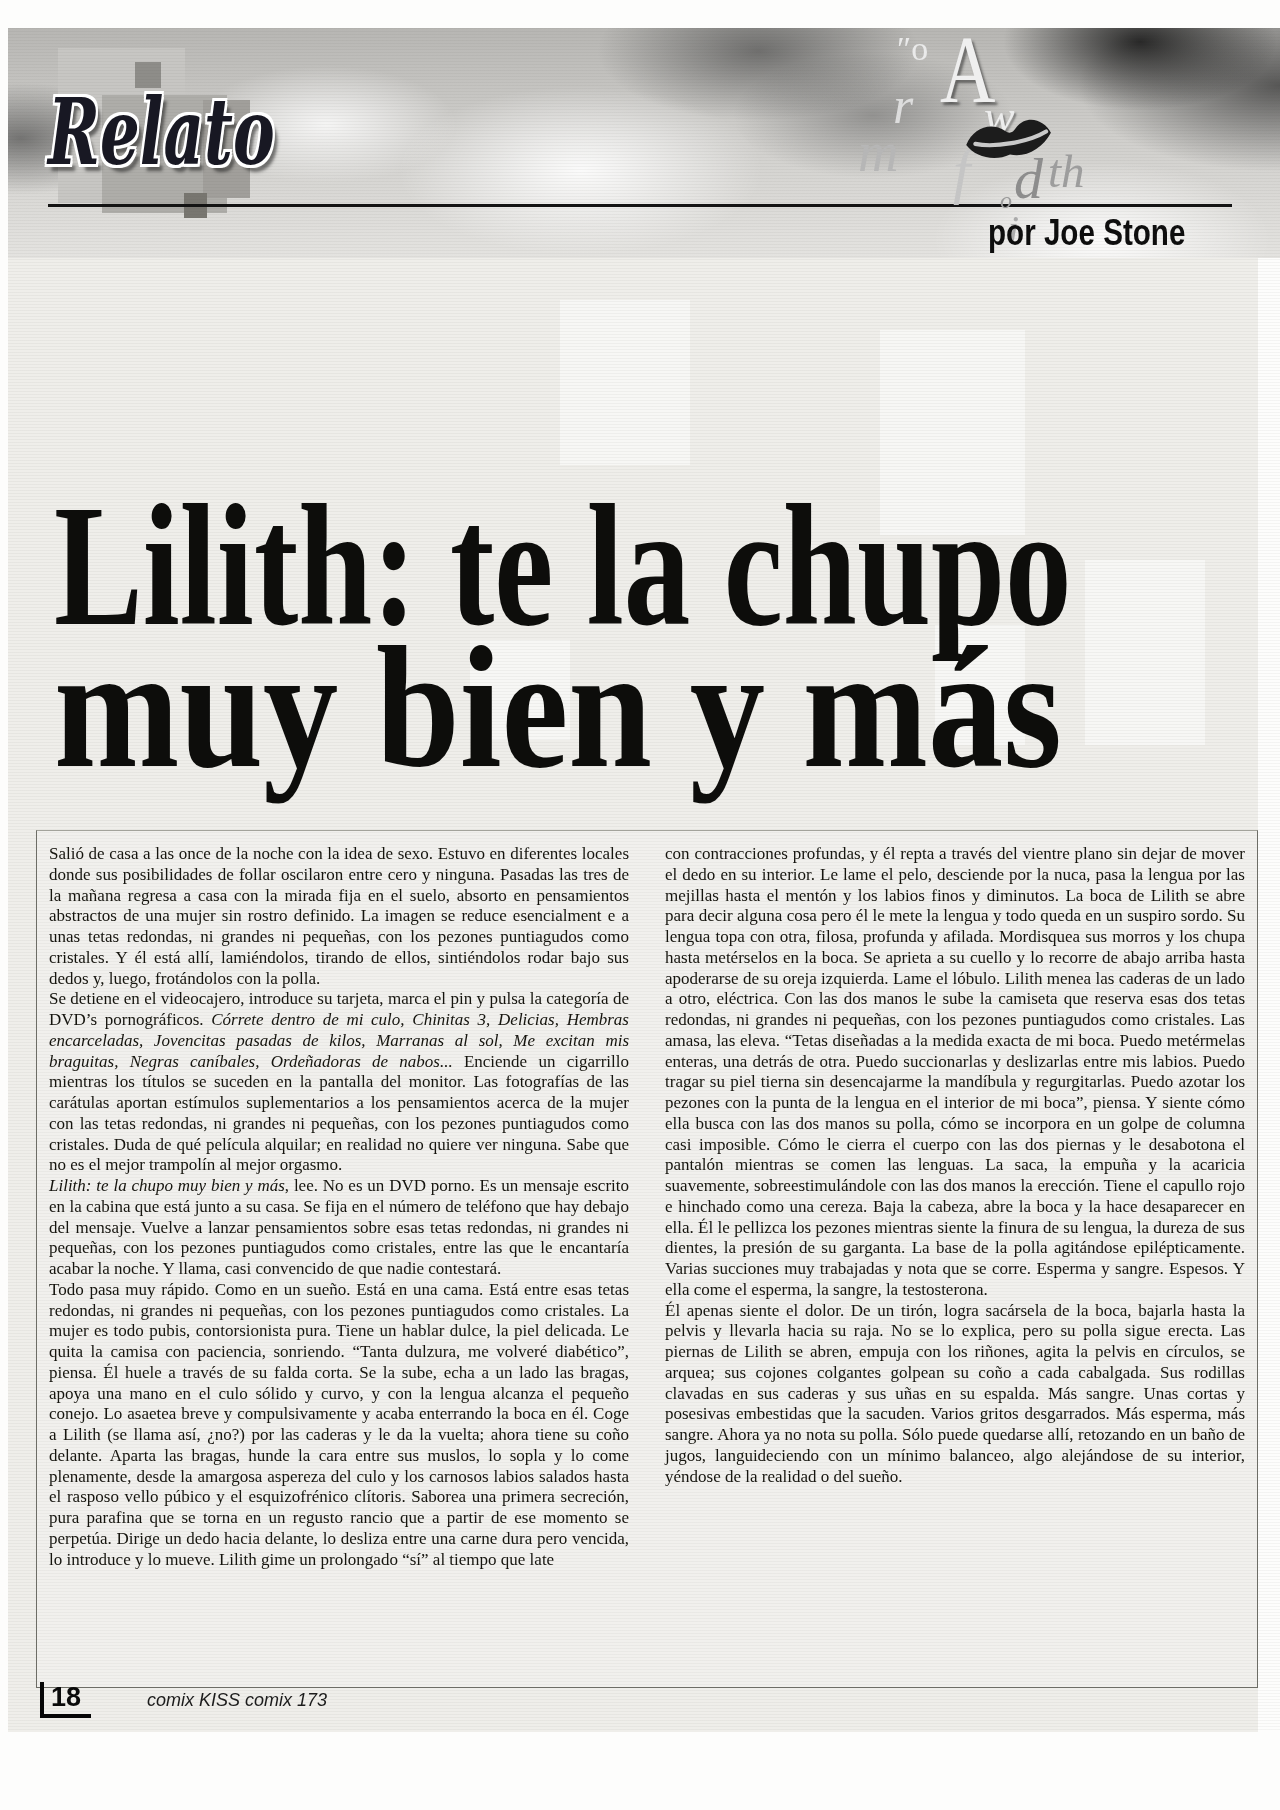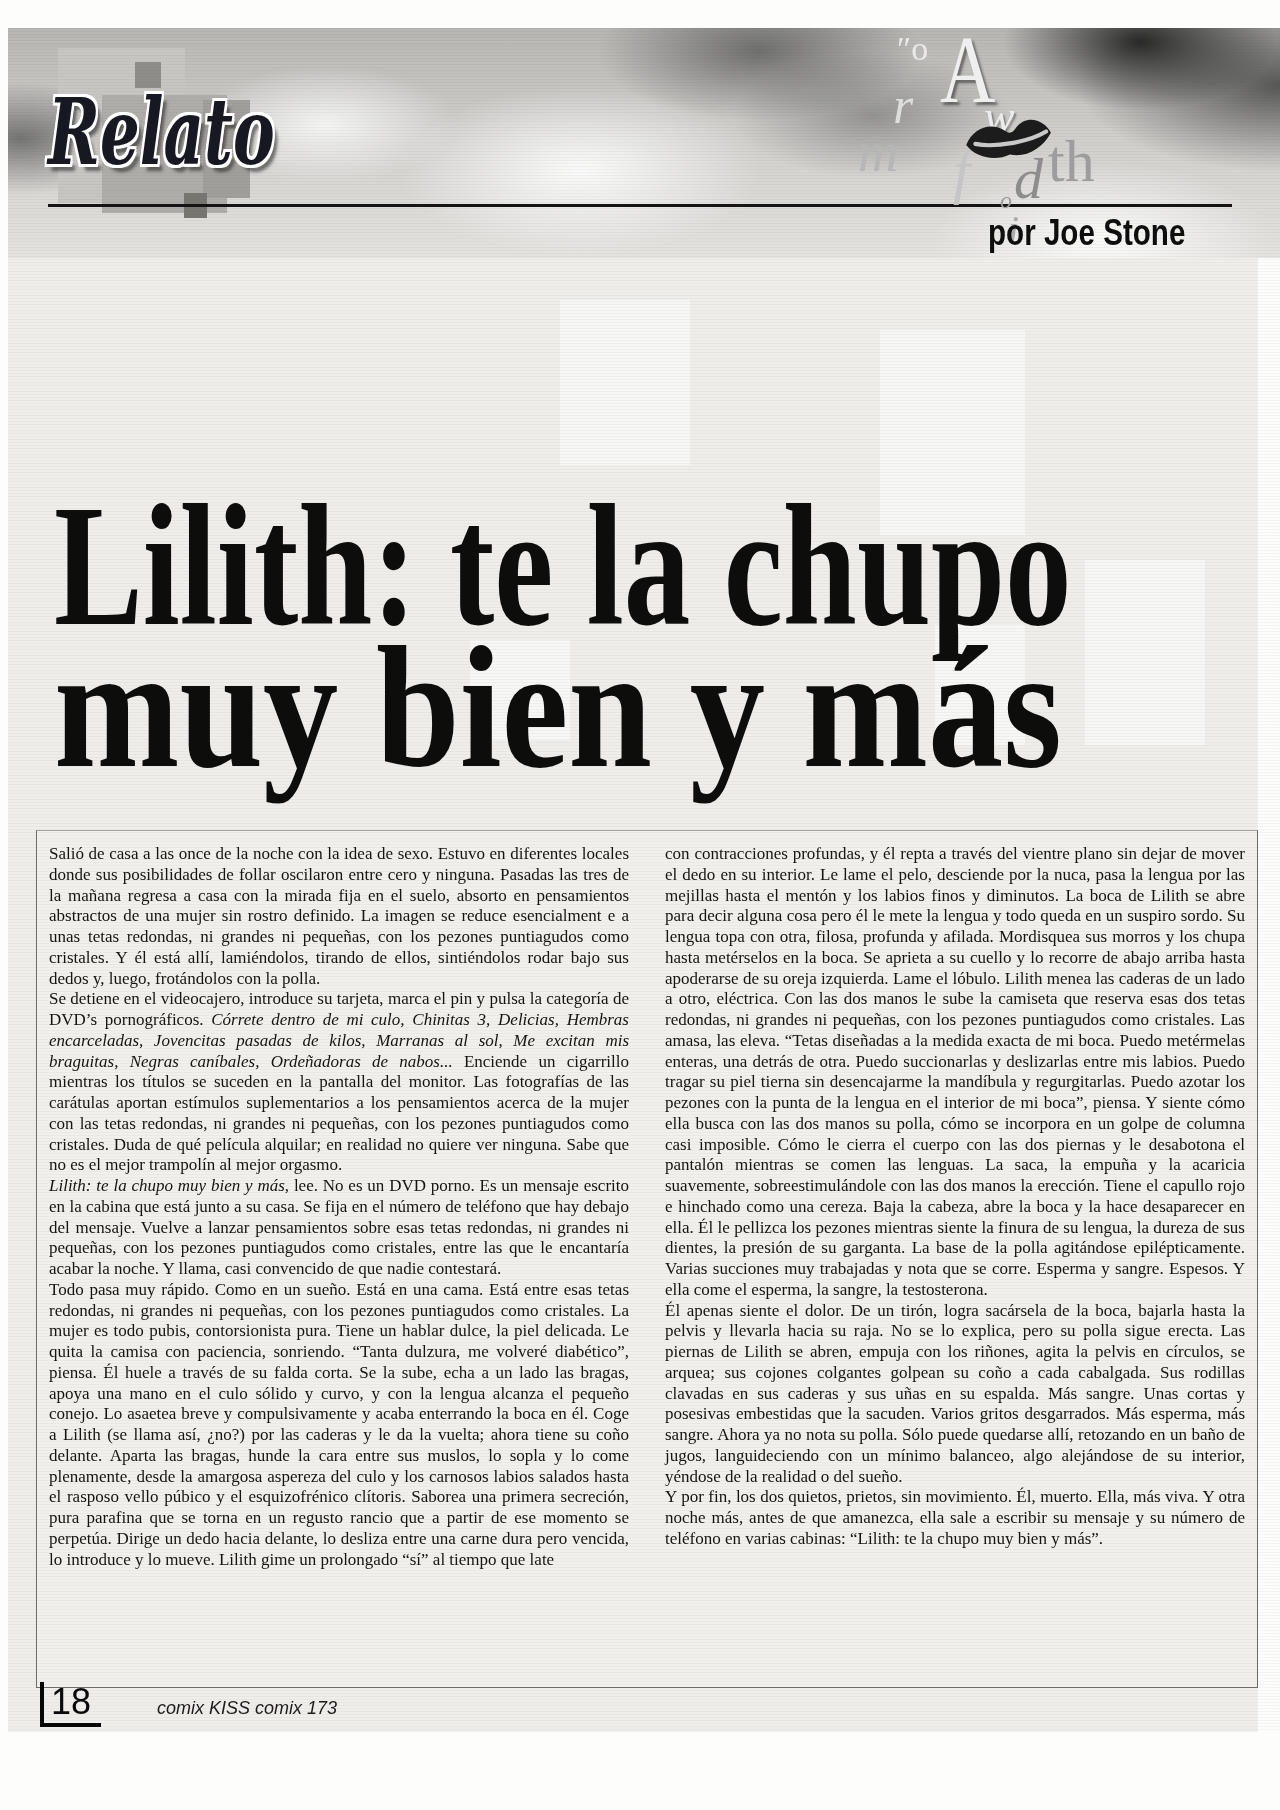--- a/index.html
+++ b/index.html
@@ -70,21 +70,21 @@
   .lt1 { left:940px;  top:22px;  font-size:96px; color:#efefef;
          text-shadow:3px 3px 3px rgba(40,40,40,0.6);
          transform:scaleX(0.8); transform-origin:0 0; }
   .lt2 { left:893px;  top:80px;  font-size:52px; font-style:italic; color:#dddddd; }
   .lt3 { left:984px;  top:94px;  font-size:46px; font-style:italic; color:#ededed;
          text-shadow:2px 2px 2px rgba(60,60,60,0.5); }
   .lt4 { left:858px;  top:124px; font-size:56px; font-style:italic; color:#b6b6b6; }
   .lt5 { left:953px;  top:140px; font-size:62px; font-style:italic; color:#c5c5c5; }
   .lt6 { left:1000px; top:188px; font-size:24px; font-style:italic; color:#9b9b9b; }
   .lt7 { left:1014px; top:150px; font-size:58px; font-style:italic; color:#8d8d8d; }
-  .lt8 { left:1048px; top:131px; font-size:60px; color:#9d9d9d; }
+  .lt8 { left:1048px; top:148px; font-size:47px; font-style:italic; color:#9d9d9d; }
   .lt9 { left:1008px; top:210px; font-size:40px; font-style:italic; color:#ababab; }
   .lips { position:absolute; left:962px; top:112px; width:92px; height:52px; z-index:6;
           transform:rotate(-7deg); }
   
   .ghost { position:absolute; background:rgba(255,255,255,0.5); z-index:2; }
   .g1 { left:560px;  top:300px; width:130px; height:165px; }
   .g2 { left:880px;  top:330px; width:145px; height:205px; }
   .g3 { left:1085px; top:560px; width:120px; height:185px; }
   .g4 { left:935px;  top:625px; width:90px;  height:120px; }
   .g5 { left:470px;  top:640px; width:100px; height:100px; }
@@ -110,22 +110,22 @@
     font-size:17px; line-height:20.75px; color:#15140e;
   }
   .col p { margin:0; }
   .it { font-style:italic; }
   
   .footer { position:absolute; left:40px; top:1682px; z-index:4; }
   .pagenum {
     display:inline-block;
     border-left:4px solid #060606; border-bottom:4px solid #060606;
     padding:2px 10px 3px 7px;
-    font-family:"Liberation Sans", sans-serif; font-weight:normal;
-    font-size:36px; line-height:1; color:#0a0a0a;
+    font-family:"Liberation Sans", sans-serif; font-weight:bold;
+    font-size:27px; line-height:1; color:#0a0a0a;
   }
   .mag {
     font-style:italic; font-size:18px; margin-left:52px; color:#1c1c1c;
     font-family:Liberation Sans, sans-serif;
   }
 </style>
 </head>
 <body>
 
 <div class="paper"></div>
@@ -171,21 +171,20 @@
 <div class="article">
   <div class="col">
       <p><span>Salió de casa a las once de la noche con la idea de sexo. Estuvo en diferentes locales donde sus posibilidades de follar oscilaron entre cero y ninguna. Pasadas las tres de la mañana regresa a casa con la mirada fija en el suelo, absorto en pensamientos abstractos de una mujer sin rostro definido. La imagen se reduce esencialment e a unas tetas redondas, ni grandes ni pequeñas, con los pezones puntiagudos como cristales. Y él está allí, lamiéndolos, tirando de ellos, sintiéndolos rodar bajo sus dedos y, luego, frotándolos con la polla.</span></p>
       <p><span>Se detiene en el videocajero, introduce su tarjeta, marca el pin y pulsa la categoría de DVD’s pornográficos. </span><span class="it">Córrete dentro de mi culo, Chinitas 3, Delicias, Hembras encarceladas, Jovencitas pasadas de kilos, Marranas al sol, Me excitan mis braguitas, Negras caníbales, Ordeñadoras de nabos...</span><span> Enciende un cigarrillo mientras los títulos se suceden en la pantalla del monitor. Las fotografías de las carátulas aportan estímulos suplementarios a los pensamientos acerca de la mujer con las tetas redondas, ni grandes ni pequeñas, con los pezones puntiagudos como cristales. Duda de qué película alquilar; en realidad no quiere ver ninguna. Sabe que no es el mejor trampolín al mejor orgasmo.</span></p>
       <p><span class="it">Lilith: te la chupo muy bien y más</span><span>, lee. No es un DVD porno. Es un mensaje escrito en la cabina que está junto a su casa. Se fija en el número de teléfono que hay debajo del mensaje. Vuelve a lanzar pensamientos sobre esas tetas redondas, ni grandes ni pequeñas, con los pezones puntiagudos como cristales, entre las que le encantaría acabar la noche. Y llama, casi convencido de que nadie contestará.</span></p>
       <p><span>Todo pasa muy rápido. Como en un sueño. Está en una cama. Está entre esas tetas redondas, ni grandes ni pequeñas, con los pezones puntiagudos como cristales. La mujer es todo pubis, contorsionista pura. Tiene un hablar dulce, la piel delicada. Le quita la camisa con paciencia, sonriendo. “Tanta dulzura, me volveré diabético”, piensa. Él huele a través de su falda corta. Se la sube, echa a un lado las bragas, apoya una mano en el culo sólido y curvo, y con la lengua alcanza el pequeño conejo. Lo asaetea breve y compulsivamente y acaba enterrando la boca en él. Coge a Lilith (se llama así, ¿no?) por las caderas y le da la vuelta; ahora tiene su coño delante. Aparta las bragas, hunde la cara entre sus muslos, lo sopla y lo come plenamente, desde la amargosa aspereza del culo y los carnosos labios salados hasta el rasposo vello púbico y el esquizofrénico clítoris. Saborea una primera secreción, pura parafina que se torna en un regusto rancio que a partir de ese momento se perpetúa. Dirige un dedo hacia delante, lo desliza entre una carne dura pero vencida, lo introduce y lo mueve. Lilith gime un prolongado “sí” al tiempo que late</span></p>
     </div>
   <div class="col">
       <p><span>con contracciones profundas, y él repta a través del vientre plano sin dejar de mover el dedo en su interior. Le lame el pelo, desciende por la nuca, pasa la lengua por las mejillas hasta el mentón y los labios finos y diminutos. La boca de Lilith se abre para decir alguna cosa pero él le mete la lengua y todo queda en un suspiro sordo. Su lengua topa con otra, filosa, profunda y afilada. Mordisquea sus morros y los chupa hasta metérselos en la boca. Se aprieta a su cuello y lo recorre de abajo arriba hasta apoderarse de su oreja izquierda. Lame el lóbulo. Lilith menea las caderas de un lado a otro, eléctrica. Con las dos manos le sube la camiseta que reserva esas dos tetas redondas, ni grandes ni pequeñas, con los pezones puntiagudos como cristales. Las amasa, las eleva. “Tetas diseñadas a la medida exacta de mi boca. Puedo metérmelas enteras, una detrás de otra. Puedo succionarlas y deslizarlas entre mis labios. Puedo tragar su piel tierna sin desencajarme la mandíbula y regurgitarlas. Puedo azotar los pezones con la punta de la lengua en el interior de mi boca”, piensa. Y siente cómo ella busca con las dos manos su polla, cómo se incorpora en un golpe de columna casi imposible. Cómo le cierra el cuerpo con las dos piernas y le desabotona el pantalón mientras se comen las lenguas. La saca, la empuña y la acaricia suavemente, sobreestimulándole con las dos manos la erección. Tiene el capullo rojo e hinchado como una cereza. Baja la cabeza, abre la boca y la hace desaparecer en ella. Él le pellizca los pezones mientras siente la finura de su lengua, la dureza de sus dientes, la presión de su garganta. La base de la polla agitándose epilépticamente. Varias succiones muy trabajadas y nota que se corre. Esperma y sangre. Espesos. Y ella come el esperma, la sangre, la testosterona.</span></p>
       <p><span>Él apenas siente el dolor. De un tirón, logra sacársela de la boca, bajarla hasta la pelvis y llevarla hacia su raja. No se lo explica, pero su polla sigue erecta. Las piernas de Lilith se abren, empuja con los riñones, agita la pelvis en círculos, se arquea; sus cojones colgantes golpean su coño a cada cabalgada. Sus rodillas clavadas en sus caderas y sus uñas en su espalda. Más sangre. Unas cortas y posesivas embestidas que la sacuden. Varios gritos desgarrados. Más esperma, más sangre. Ahora ya no nota su polla. Sólo puede quedarse allí, retozando en un baño de jugos, languideciendo con un mínimo balanceo, algo alejándose de su interior, yéndose de la realidad o del sueño.</span></p>
-      <p><span>Y por fin, los dos quietos, prietos, sin movimiento. Él, muerto. Ella, más viva. Y otra noche más, antes de que amanezca, ella sale a escribir su mensaje y su número de teléfono en varias cabinas: “Lilith: te la chupo muy bien y más”.</span></p>
     </div>
 </div>
 
 <div class="footer">
   <span class="pagenum">18</span>
   <span class="mag">comix KISS comix 173</span>
 </div>
 
 <div class="texture"></div>
 

